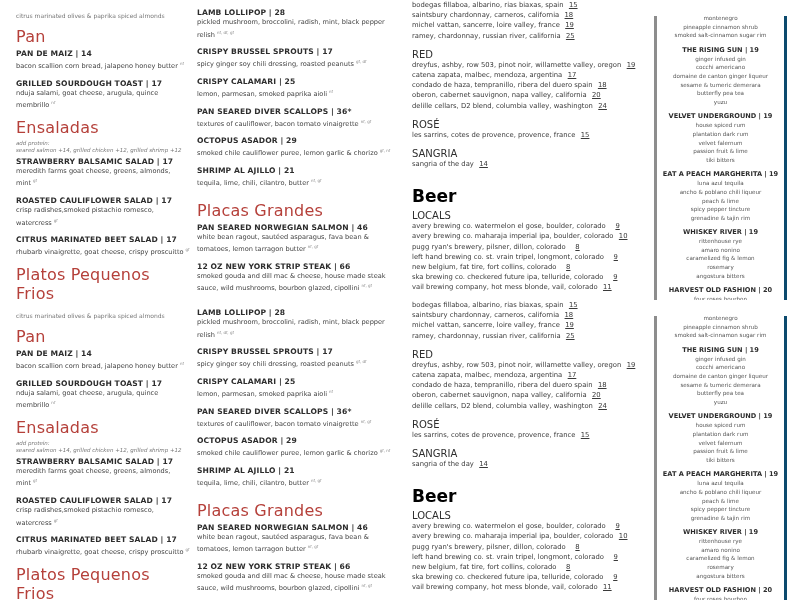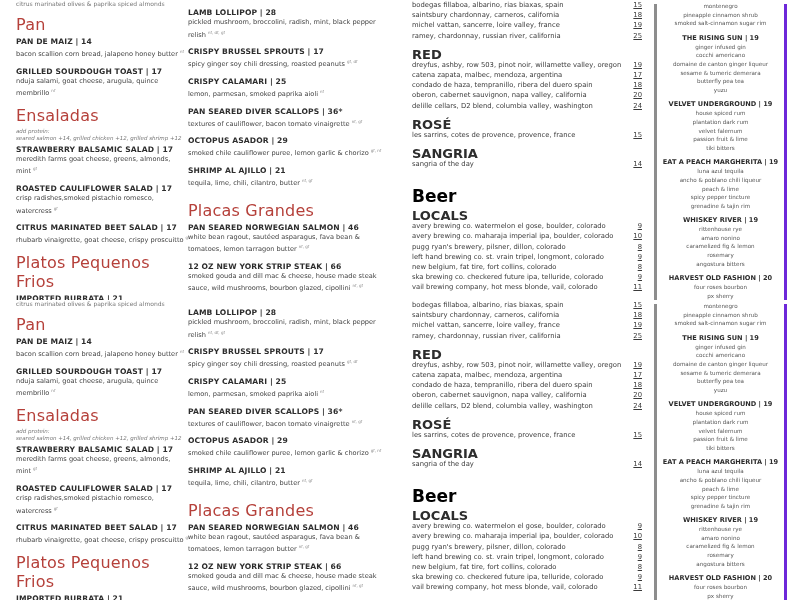--- a/index.html
+++ b/index.html
@@ -1,37 +1,37 @@
 <!DOCTYPE html>
 <html><head>
 <meta charset="utf-8">
 <style>
   html, body { margin:0; padding:0; background:#ffffff; }
   body { width:800px; height:600px; overflow:hidden; position:relative;
          font-family:"DejaVu Sans", sans-serif; color:#3a3a3a; }
   .tile { position:absolute; left:0; width:800px; height:300px; overflow:hidden; background:#fff; }
   .tile.t1 { top:0; }
   .tile.t2 { top:300px; }
-  .col { position:absolute; top:4px; }
+  .col { position:absolute; top:16px; }
   .c1 { left:16px; width:175px; }
-  .c2 { left:188px; width:200px; }
+  .c2 { left:197px; width:200px; }
   .c3 { left:412px; width:230px; }
-  .c4 { left:654px; width:133px; height:300px; border-left:3px solid #8d8d8d; border-right:3px solid #6d28d9; box-sizing:border-box; }
+  .c4 { left:654px; width:133px; height:300px; border-left:3px solid #8d8d8d; border-right:3px solid #0c4a6e; box-sizing:border-box; }
 
   .cut { font-size:6px; color:#777; height:8px; overflow:hidden; line-height:6px; margin-top:-3px; }
   .sec { color:#b5403a; font-family:"DejaVu Sans", sans-serif; font-size:16px; line-height:19px; margin:6px 0 3px; font-weight:normal; letter-spacing:0.2px; }
   .addp { font-size:5.5px; font-style:italic; color:#777; line-height:7px; margin-bottom:3px; }
   .item { margin-bottom:7px; }
   .iname { font-size:7.6px; font-weight:bold; color:#2d2d2d; letter-spacing:0.1px; line-height:10px; text-transform:uppercase; }
   .idesc { font-size:6.6px; color:#444; line-height:9.5px; }
   .sup { font-size:4px; color:#888; vertical-align:super; margin-left:2px; }
 
-  .wrow { display:flex; justify-content:space-between; font-size:6.8px; line-height:10.2px; color:#3a3a3a; }
+  .wrow { display:flex; font-size:6.8px; line-height:10.2px; color:#3a3a3a; }
   .wrow .p { width:14px; text-align:right;text-decoration:underline; }
-  .wcat { font-size:13px; font-weight:bold; color:#2d2d2d; line-height:10px; margin-top:9px; text-transform:uppercase; }
+  .wcat { font-size:10px; font-weight:normal; color:#2d2d2d; line-height:10px; margin-top:9px; text-transform:uppercase; }
   .beer { color:#000000; font-size:17px; line-height:22px; margin:16px 0 4px; }
 
   .ck { text-align:center; }
   .ckname { font-size:6.6px; font-weight:bold; color:#2d2d2d; line-height:9px; margin-top:6px; text-transform:uppercase; }
   .ckline { font-size:5.6px; color:#555; line-height:8.6px; }
 </style>
 </head>
 <body>
 
 <div id="tiles">

